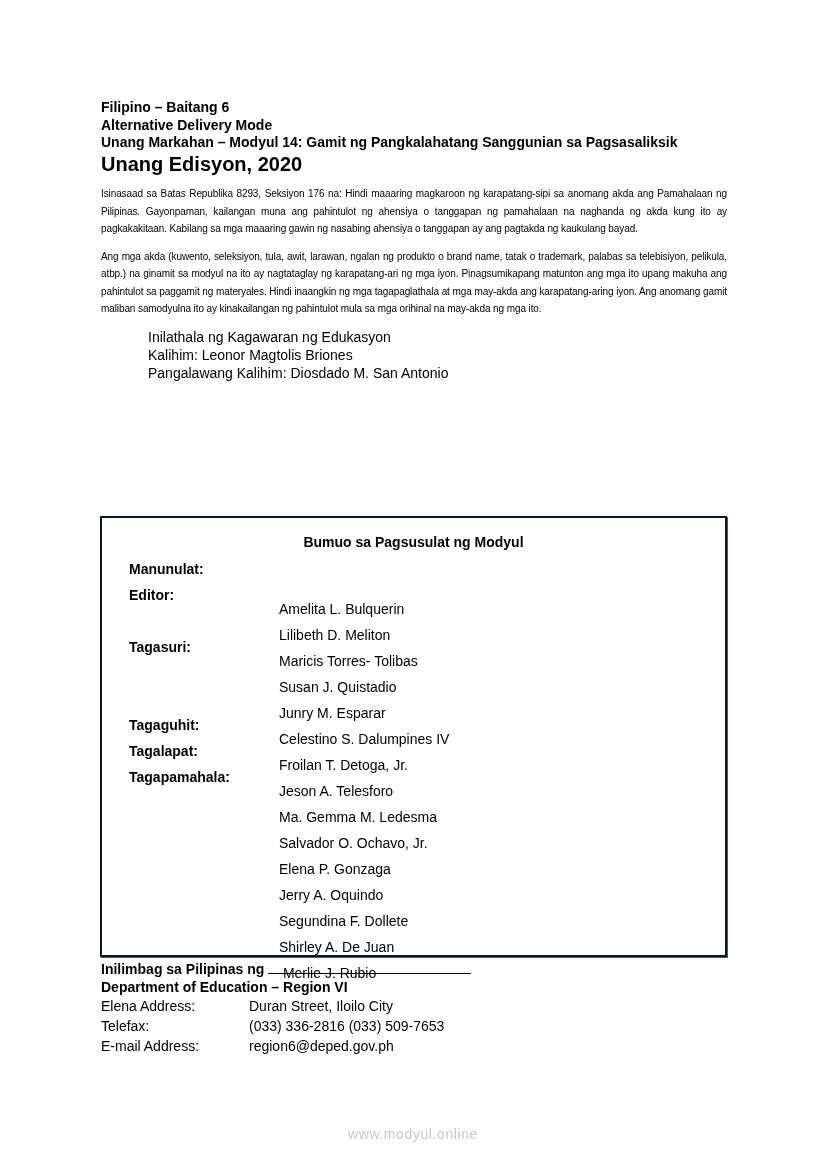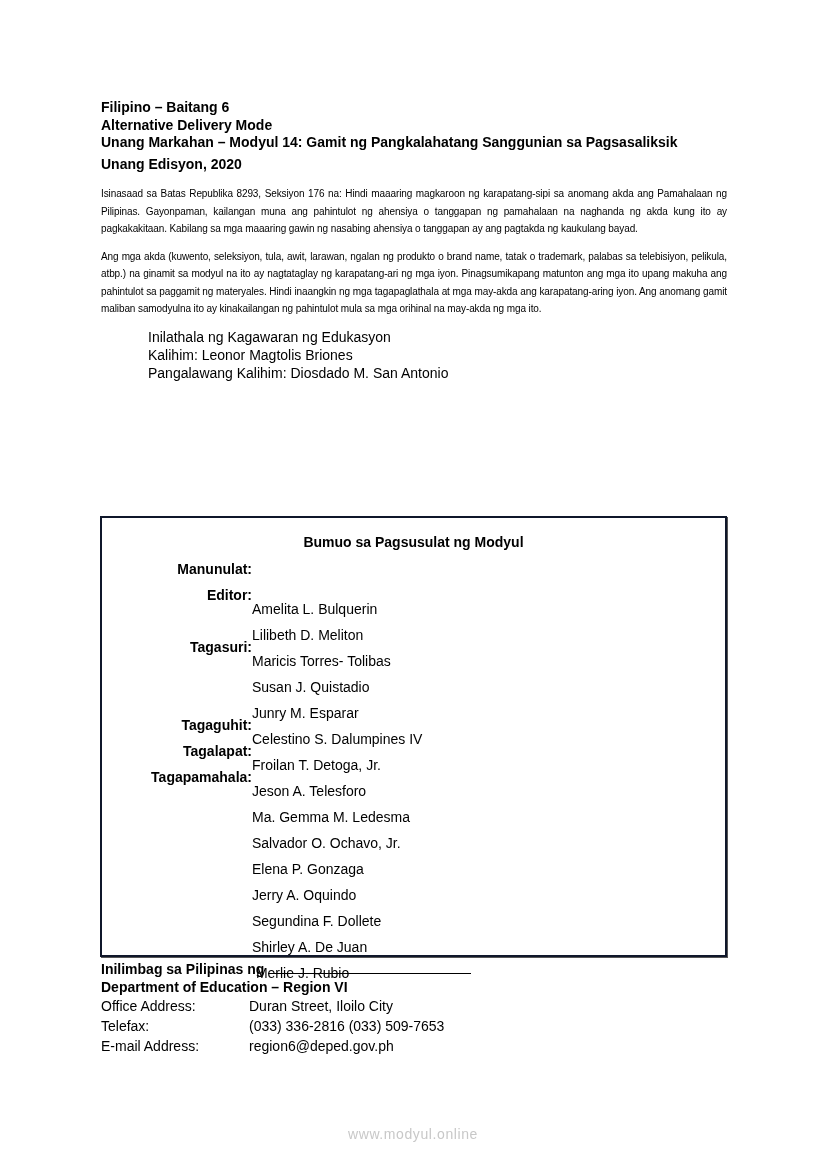--- a/index.html
+++ b/index.html
@@ -2,37 +2,37 @@
 <html><head>
   <meta charset="utf-8">
   <style>
     html, body { margin: 0; padding: 0; background: #ffffff; }
     body {
       width: 826px; height: 1169px; position: relative; overflow: hidden;
       font-family: "Liberation Sans", sans-serif; color: #000;
     }
     .page { position: absolute; left: 101px; top: 99px; width: 626px; }
     .hdr { font-weight: bold; font-size: 14px; line-height: 17.5px; white-space: nowrap; }
-    .edition { font-weight: bold; font-size: 14px; line-height: 17.5px; margin-top: 4px; }
+    .edition { font-weight: bold; font-size: 20px; line-height: 17.5px; margin-top: 4px; }
     .para {
       font-size: 10px; line-height: 17.5px; text-align: justify;
       margin: 10px 0 0 0; letter-spacing: -0.1px;
     }
     .para.first { margin-top: 12px; }
     .pub { font-size: 14px; line-height: 18px; margin-top: 10px; margin-left: 47px; }
     .pub div { white-space: nowrap; }
     .box {
       position: absolute; left: 100px; top: 516px; width: 623px; height: 437px;
       border: 2px solid #0f172a; box-shadow: 1px 1px 0 #555;
     }
     .box-title {
       position: absolute; left: 0; right: 0; top: 16px; text-align: center;
       font-weight: bold; font-size: 14px;
     }
-    .credits { position: absolute; left: 0; top: 42px; text-align: right; }
+    .credits { position: absolute; left: 27px; top: 42px; }
     .crow { height: 26px; display: flex; font-size: 14px; line-height: 18px; }
     .crole { width: 150px; font-weight: bold; }
     .cname { white-space: pre; margin-top: 40px; }
     .footer { position: absolute; left: 101px; top: 960px; font-size: 14px; }
     .f-bold { font-weight: bold; line-height: 18px; white-space: nowrap; }
     .f-row { display: flex; line-height: 20px; }
     .f-label { width: 148px; }
     .blank { display: inline-block; width: 203px; border-bottom: 1.5px solid #000; height: 12px; vertical-align: baseline; }
     .watermark {
       position: absolute; left: 0; right: 0; top: 1126px; text-align: center;
@@ -124,21 +124,21 @@
     </div>
 </div>
 
 <div class="footer">
   <div class="f-bold">
     <span>Inilimbag sa Pilipinas ng</span>
     <span class="blank"></span>
   </div>
   <div class="f-bold">Department of Education – Region VI</div>
   <div class="f-row">
-    <span class="f-label">Office Address:</span>
+    <span class="f-label">Elena Address:</span>
     <span>Duran Street, Iloilo City</span>
   </div>
   <div class="f-row">
     <span class="f-label">Telefax:</span>
     <span>(033) 336-2816 (033) 509-7653</span>
   </div>
   <div class="f-row">
     <span class="f-label">E-mail Address:</span>
     <span>region6@deped.gov.ph</span>
   </div>

